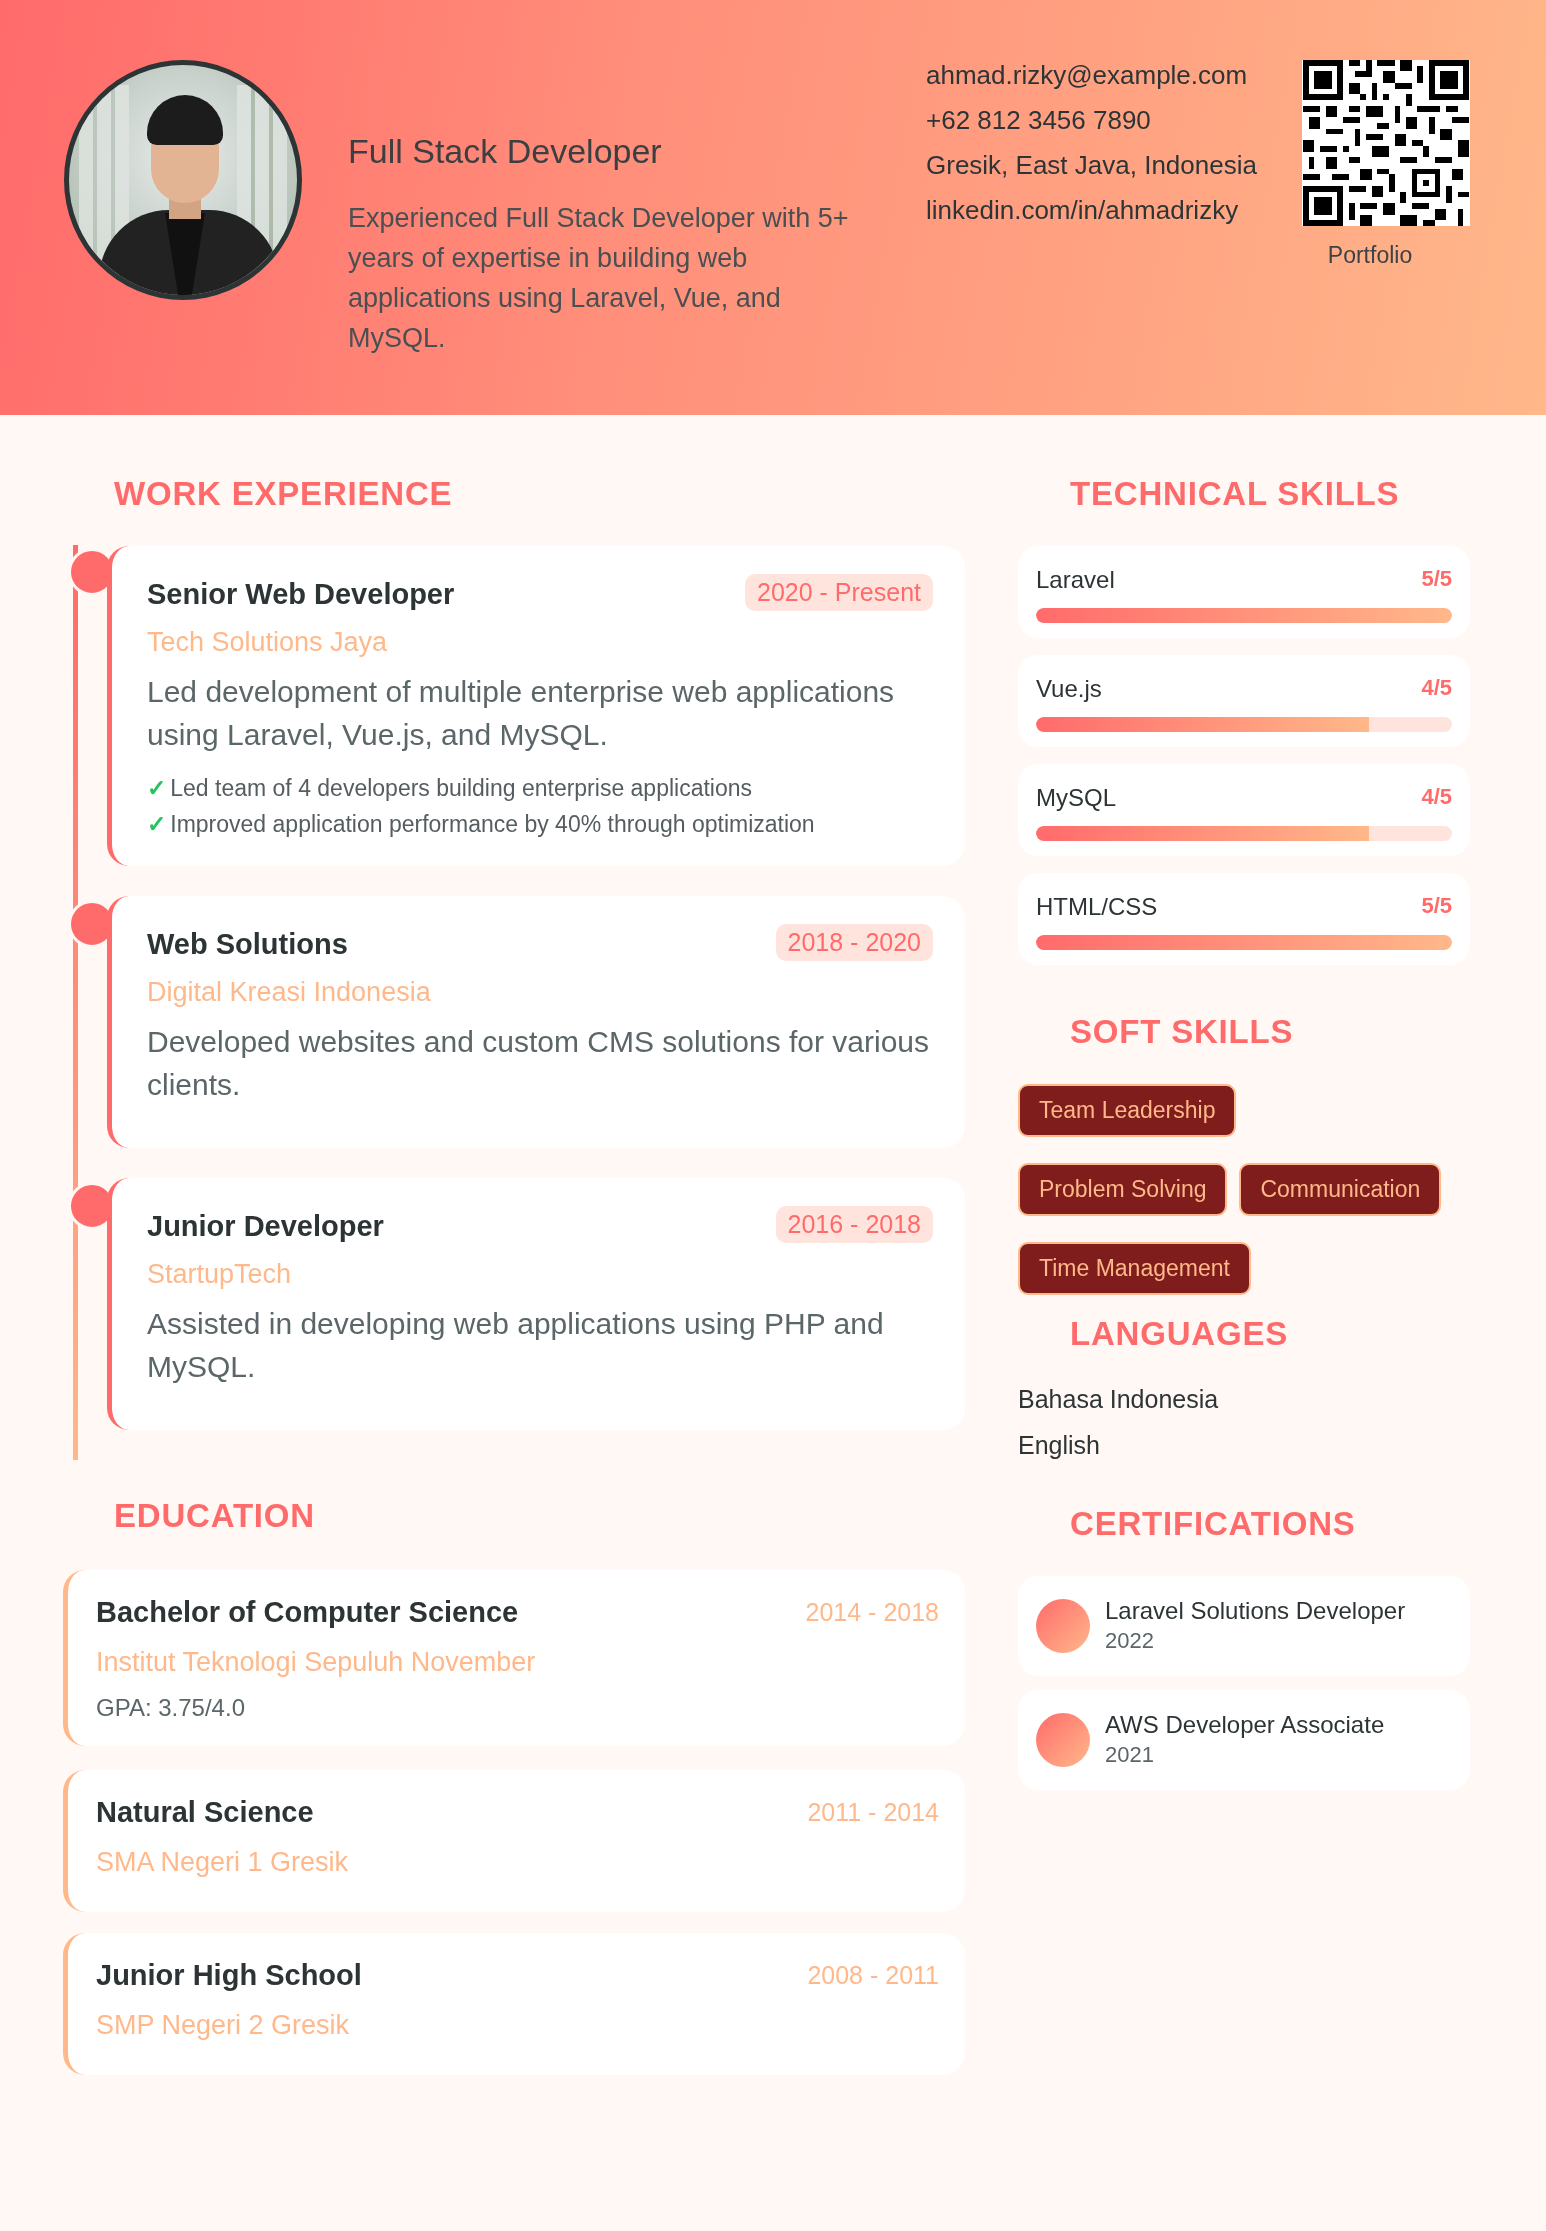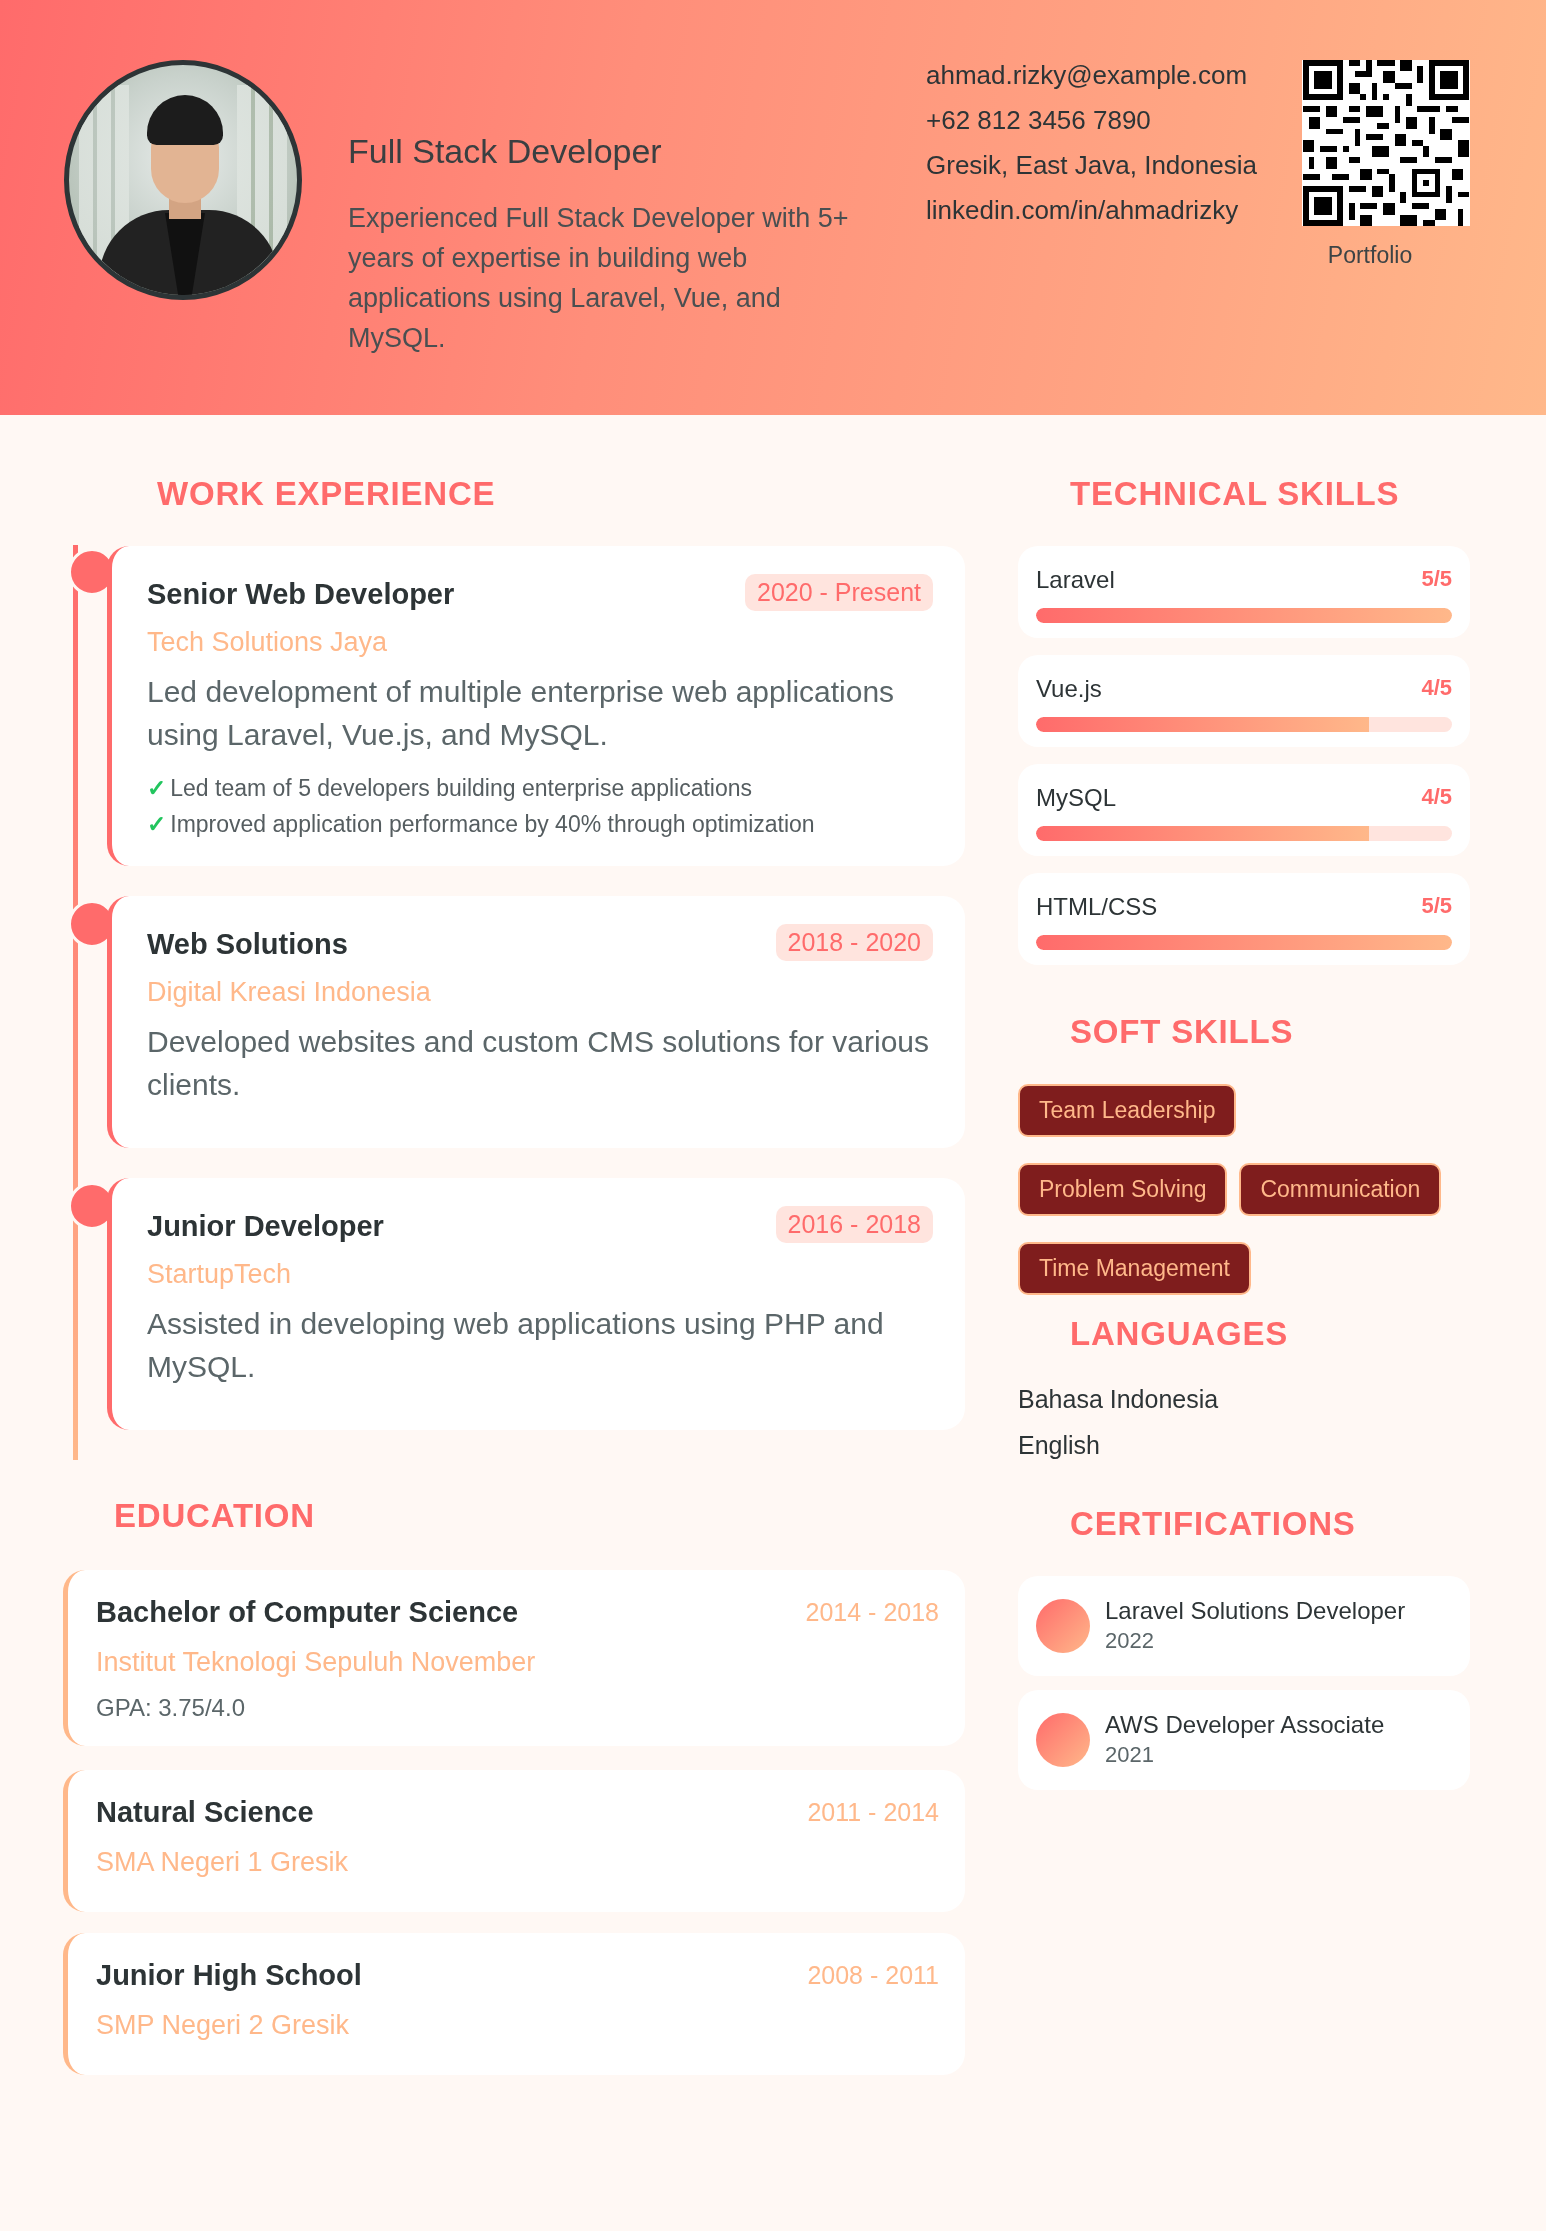--- a/index.html
+++ b/index.html
@@ -223,33 +223,33 @@
           <rect x="27" y="26" width="1" height="3"></rect>
         <rect x="10" y="27" width="2" height="2"></rect>
           <rect x="17" y="27" width="3" height="2"></rect>
           <rect x="21" y="28" width="2" height="1"></rect>
       </g>
     </svg>
     <div class="qr-label">Portfolio</div>
   </div>
 </header>
 
-<h2 class="section-title" style="left:114px; top:475px;margin-left:43px;">WORK EXPERIENCE</h2>
+<h2 class="section-title" style="left:114px; top:475px;">WORK EXPERIENCE</h2>
 <div class="timeline-line"></div>
 
 <div class="timeline-dot" style="top:548px;"></div>
 <div class="exp-card" style="top:546px; height:320px;">
   <div class="exp-head">
     <div class="exp-role">Senior Web Developer</div>
     <div class="exp-period">2020 - Present</div>
   </div>
   <div class="exp-company">Tech Solutions Jaya</div>
   <div class="exp-desc">Led development of multiple enterprise web applications using Laravel, Vue.js, and MySQL.</div>
   <div class="exp-bullets">
-    <div class="exp-bullet"><span class="check">✓</span><span>Led team of 5 developers building enterprise applications</span></div>
+    <div class="exp-bullet"><span class="check">✓</span><span>Led team of 4 developers building enterprise applications</span></div>
     <div class="exp-bullet"><span class="check">✓</span><span>Improved application performance by 40% through optimization</span></div>
   </div>
 </div>
 
 <div class="timeline-dot" style="top:900px;"></div>
 <div class="exp-card" style="top:896px; height:252px;">
   <div class="exp-head">
     <div class="exp-role">Web Solutions</div>
     <div class="exp-period">2018 - 2020</div>
   </div>

